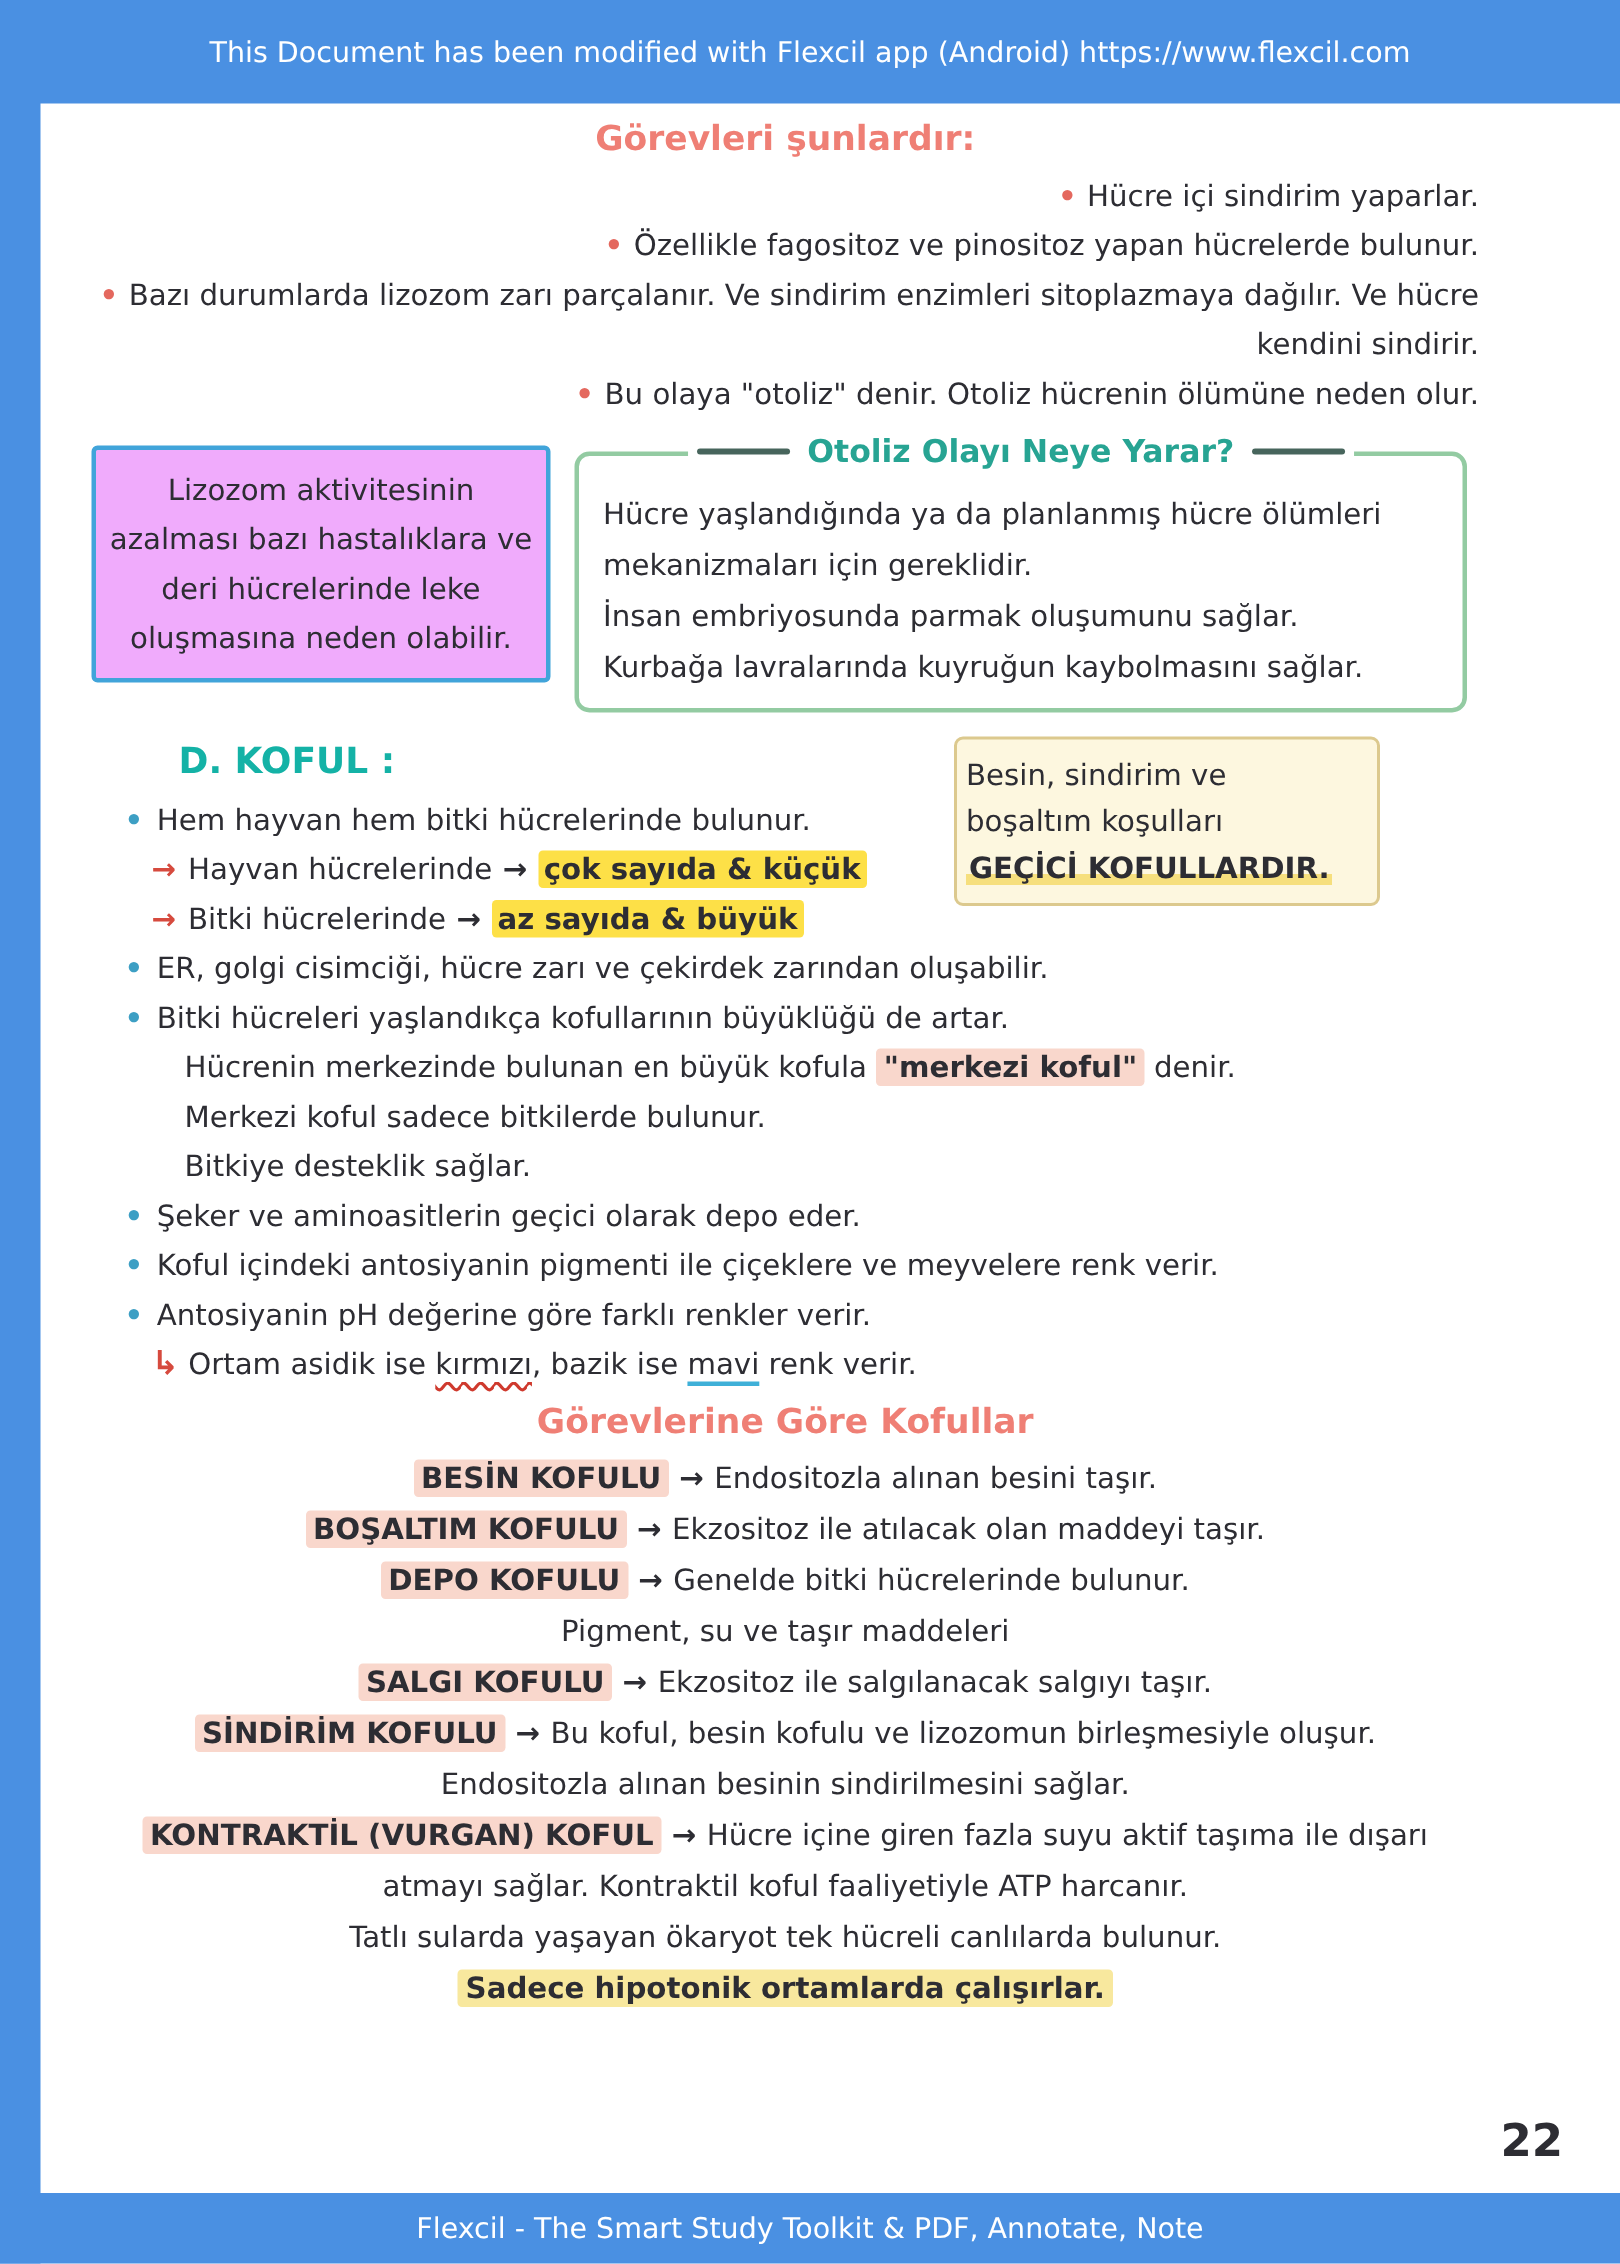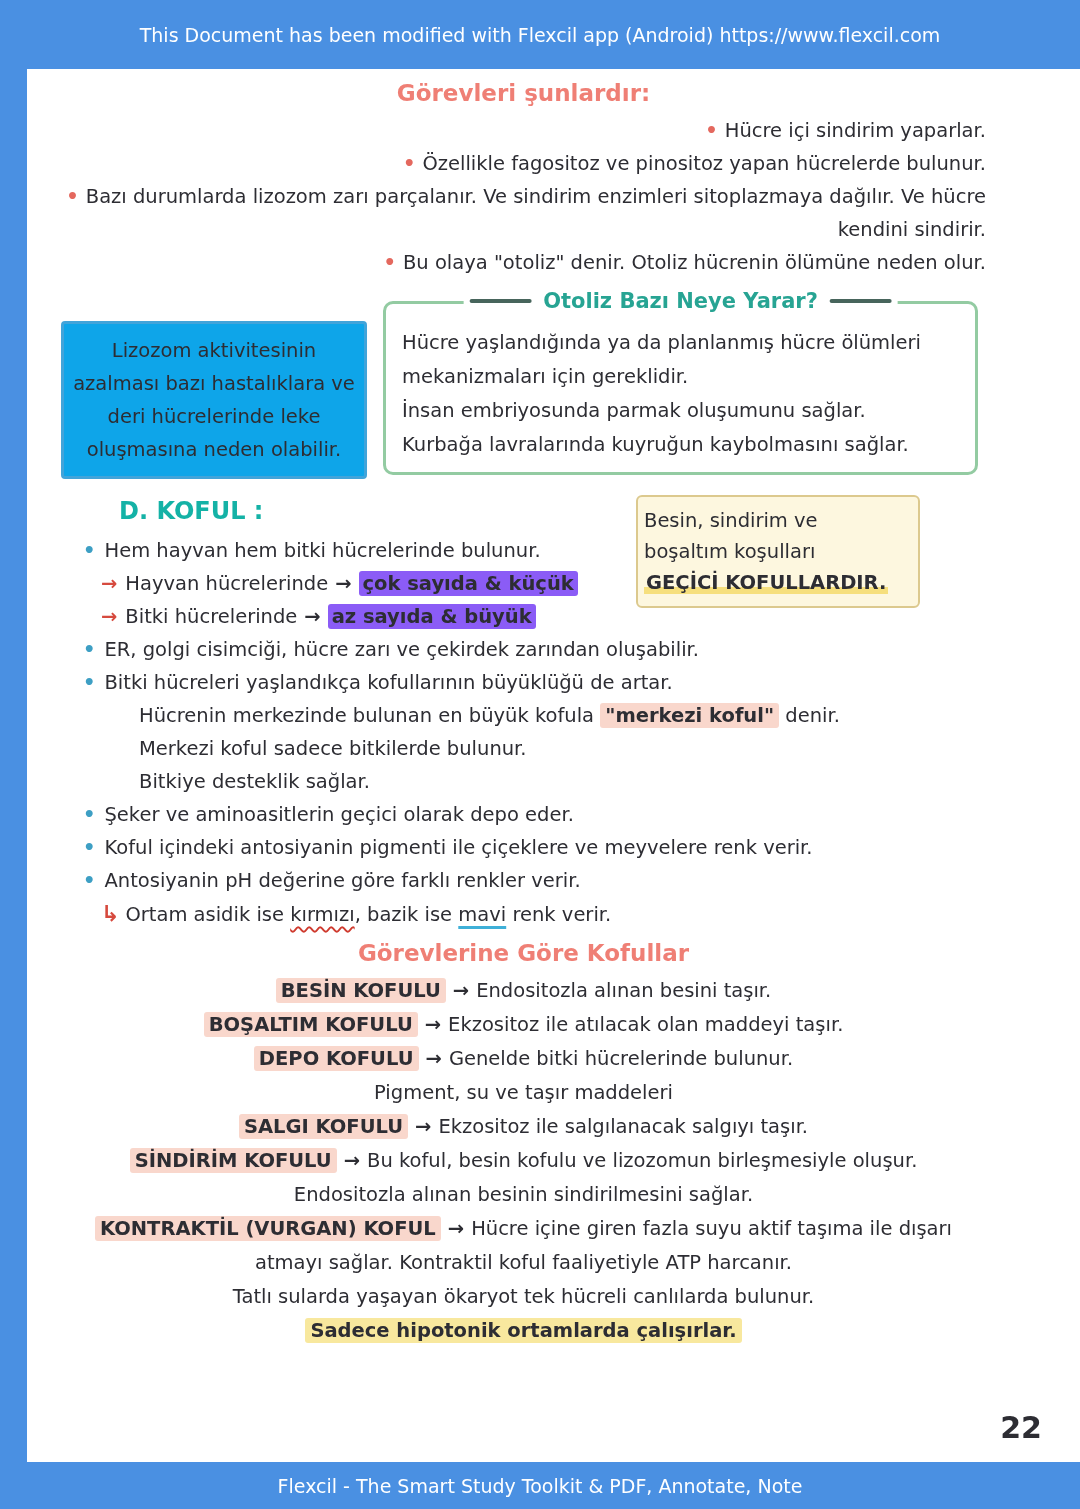--- a/index.html
+++ b/index.html
@@ -14,44 +14,44 @@
 
   .content{position:absolute;left:27px;top:57px;width:993px;box-sizing:border-box;
            padding:14px 34px 0 34px;font-size:19.5px;line-height:33px;}
 
   .pink-title{color:#ef7f75;font-weight:700;font-size:23px;text-align:center;margin:6px 0 4px;}
   .center{text-align:right;}
   .dot-coral{color:#e4685e;margin-right:7px;font-weight:700;}
   .dot-teal{color:#3d9fc4;margin-right:9px;font-weight:700;}
 
   .boxes{display:flex;gap:16px;align-items:flex-start;margin:18px 8px 16px 0;}
-  .blue-box{width:284px;flex-shrink:0;background:#0ea5e9;border:3px solid #41a4da;
-            border-radius:4px;padding:10px 8px;text-align:center;line-height:33px;margin-top:24px;}
+  .blue-box{width:284px;flex-shrink:0;background:#f0abfc;border:3px solid #41a4da;
+            border-radius:4px;padding:10px 8px;text-align:center;line-height:33px;}
   .green-box{flex:1;border:3px solid #93cba2;border-radius:10px;padding:22px 16px 10px;
              position:relative;line-height:34px;margin-top:4px;background:#ffffff;}
   .gb-title{position:absolute;top:-20px;left:50%;transform:translateX(-50%);background:#ffffff;
             padding:0 6px;color:#27a493;font-weight:700;font-size:21px;white-space:nowrap;
             display:flex;align-items:center;gap:12px;}
   .gb-dash{display:inline-block;width:62px;height:4px;background:#47655c;border-radius:2px;}
 
   .koful-sec{position:relative;margin-top:10px;}
   .koful-title{color:#14b2a6;font-weight:800;font-size:24px;margin:0 0 6px 58px;}
   .yellow-box{position:absolute;top:0px;right:66px;width:268px;background:#fdf7df;
               border:2px solid #dcc98e;border-radius:6px;
               padding:8px 6px;font-size:19.5px;line-height:31px;}
   .ul-yellow{font-weight:700;background:linear-gradient(transparent 68%, #f6df7d 68%);padding:0 2px;}
 
   .kline{margin-left:22px;}
   .kline.arrow-line{margin-left:40px;}
-  .kline.sub{margin-left:78px;}
+  .kline.sub{margin-left:62px;}
   .red-arrow{color:#d64a3e;font-weight:700;margin-right:8px;}
   .dark-arrow{color:#2d2d33;font-weight:700;margin:0 7px;}
   .hook{color:#d64a3e;font-weight:800;margin-right:6px;font-size:22px;}
 
-  .hl-blue{background:#8b5cf6;padding:1px 4px;border-radius:3px;font-weight:700;}
+  .hl-blue{background:#fde047;padding:1px 4px;border-radius:3px;font-weight:700;}
   .hl-salmon{background:#f9d7cc;padding:1px 5px;border-radius:3px;font-weight:700;}
   .hl-yellow{background:#f8e89e;padding:1px 5px;border-radius:3px;font-weight:700;}
   .red-wavy{text-decoration:underline wavy #cf3a2e 2px;text-underline-offset:5px;}
   .blue-line{text-decoration:underline solid #3fb0d8 2.5px;text-underline-offset:5px;}
 
   .types{text-align:center;margin-top:4px;}
   .type-line{line-height:34px;}
   .type-label{font-weight:700;}
   .kontraktil{max-width:920px;margin:0 auto;}
 
@@ -85,21 +85,21 @@
     </div>
   </div>
 
   <div class="boxes">
     <div class="blue-box">
       <span>Lizozom aktivitesinin azalması bazı hastalıklara ve deri hücrelerinde leke oluşmasına neden olabilir.</span>
     </div>
     <div class="green-box">
       <div class="gb-title">
         <span class="gb-dash"></span>
-        <span>Otoliz Bazı Neye Yarar?</span>
+        <span>Otoliz Olayı Neye Yarar?</span>
         <span class="gb-dash"></span>
       </div>
       <div>Hücre yaşlandığında ya da planlanmış hücre ölümleri mekanizmaları için gereklidir.</div>
       <div>İnsan embriyosunda parmak oluşumunu sağlar.</div>
       <div>Kurbağa lavralarında kuyruğun kaybolmasını sağlar.</div>
     </div>
   </div>
 
   <div class="koful-sec">
     <div class="koful-title">D. KOFUL :</div>

